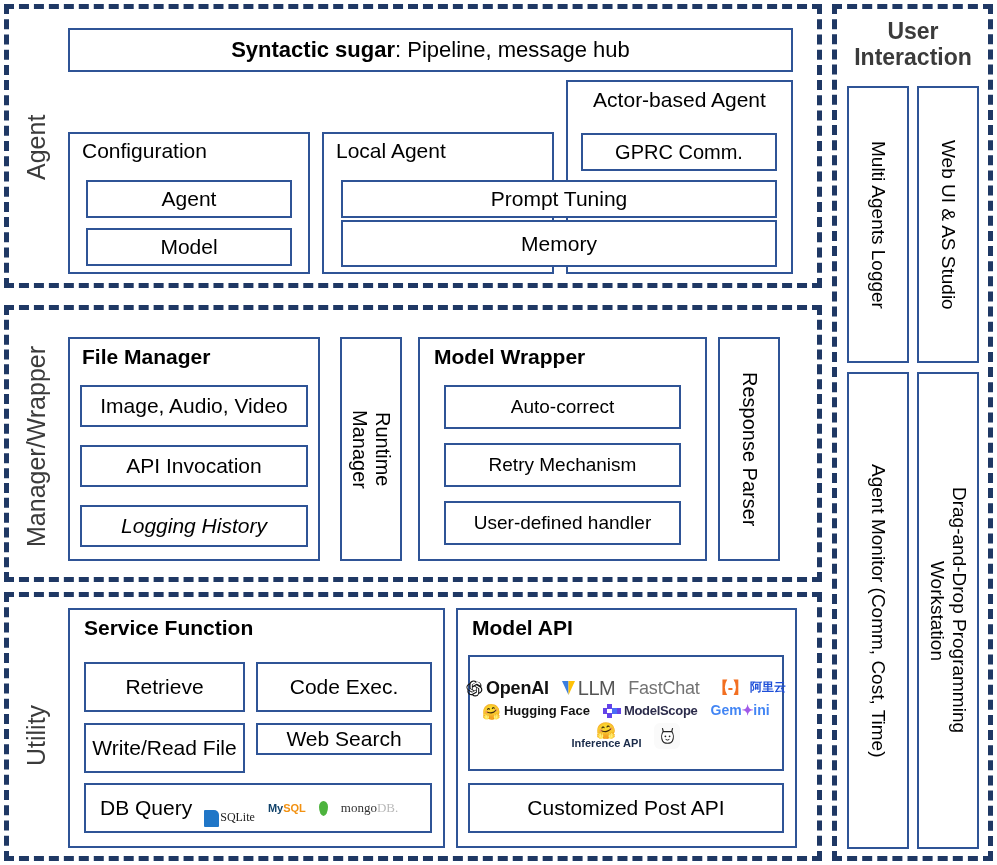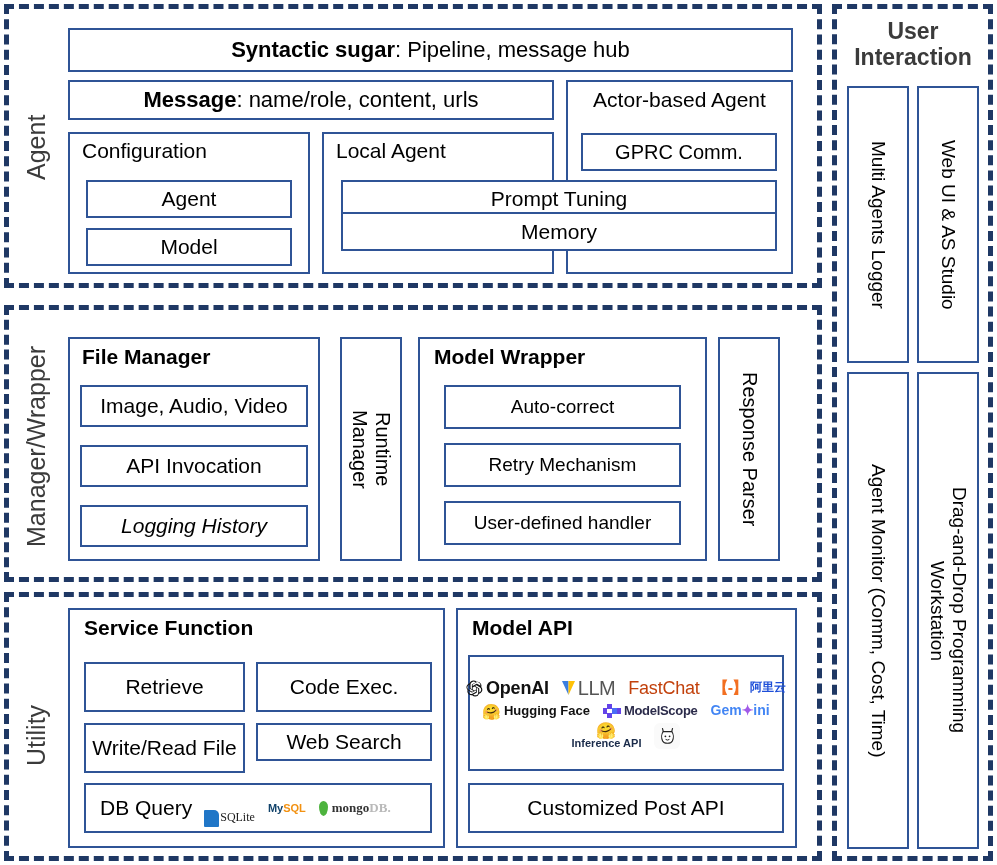--- a/index.html
+++ b/index.html
@@ -80,21 +80,21 @@
   #bx-actor     { left: 566px;top: 80px; width: 227px; height: 194px; font-size: 21px;
                   align-items: flex-start; justify-content: center; padding-top: 6px; }
   #bx-gprc      { left: 581px;top: 133px;width: 196px; height: 38px; font-size: 20px; }
   #bx-config    { left: 68px; top: 132px;width: 242px; height: 142px; font-size: 21px;
                   align-items: flex-start; justify-content: flex-start; padding: 5px 0 0 12px; }
   #bx-cfg-agent { left: 86px; top: 180px;width: 206px; height: 38px; font-size: 21px; }
   #bx-cfg-model { left: 86px; top: 228px;width: 206px; height: 38px; font-size: 21px; justify-content: center; }
   #bx-local     { left: 322px;top: 132px;width: 232px; height: 142px; font-size: 21px;
                   align-items: flex-start; justify-content: flex-start; padding: 5px 0 0 12px; }
   #bx-prompt    { left: 341px;top: 180px;width: 436px; height: 38px; font-size: 21px; }
-  #bx-memory    { left: 341px;top: 212px;width: 436px; height: 39px; font-size: 21px; }
+  #bx-memory    { left: 341px;top: 220px;width: 436px; height: 47px; font-size: 21px; }
 
   
   #mgr-side  { left: 14px; top: 330px; width: 44px; height: 232px; font-size: 25px; }
   #bx-filemgr { left: 68px; top: 337px; width: 252px; height: 224px; font-size: 21px;
                 align-items: flex-start; justify-content: flex-start; padding: 6px 0 0 12px; }
   #bx-iav     { left: 80px; top: 385px; width: 228px; height: 42px; font-size: 21px; }
   #bx-apiinv  { left: 80px; top: 445px; width: 228px; height: 42px; font-size: 21px; }
   #bx-logging { left: 80px; top: 505px; width: 228px; height: 42px; font-size: 21px; font-style: italic; }
   #bx-runtime { left: 340px;top: 337px; width: 62px;  height: 224px; font-size: 20px; }
   #bx-modelwrap { left: 418px;top: 337px; width: 289px; height: 224px; font-size: 21px;
@@ -104,21 +104,21 @@
   #bx-udh     { left: 444px;top: 501px; width: 237px; height: 44px; font-size: 19px; }
   #bx-respparse { left: 718px;top: 337px; width: 62px;  height: 224px; font-size: 20px; }
 
   
   #util-side  { left: 14px; top: 675px; width: 44px; height: 120px; font-size: 25px; }
   #bx-svcfunc { left: 68px; top: 608px; width: 377px; height: 240px; font-size: 21px;
                 align-items: flex-start; justify-content: flex-start; padding: 6px 0 0 14px; }
   #bx-retrieve { left: 84px; top: 662px; width: 161px; height: 50px; font-size: 21px; }
   #bx-codeexec { left: 256px;top: 662px; width: 176px; height: 50px; font-size: 21px; }
   #bx-wrfile   { left: 84px; top: 723px; width: 161px; height: 50px; font-size: 21px; }
-  #bx-websearch{ left: 256px;top: 723px; width: 176px; height: 38px; font-size: 21px; }
+  #bx-websearch{ left: 256px;top: 723px; width: 176px; height: 32px; font-size: 21px; }
   #bx-dbquery  { left: 84px; top: 783px; width: 348px; height: 50px; font-size: 21px;
                  justify-content: flex-start; padding-left: 14px; gap: 12px; }
   #bx-modelapi { left: 456px;top: 608px; width: 341px; height: 240px; font-size: 21px;
                 align-items: flex-start; justify-content: flex-start; padding: 6px 0 0 14px; }
   #bx-logos    { left: 468px;top: 655px; width: 316px; height: 116px; flex-direction: column;
                  gap: 4px; }
   #bx-custapi  { left: 468px;top: 783px; width: 316px; height: 50px; font-size: 21px; }
 
   
   #ui-title { position: absolute; left: 838px; top: 18px; width: 150px;
@@ -128,21 +128,21 @@
   #bx-webui    { left: 917px; top: 86px;  width: 62px;  height: 277px; font-size: 19px; }
   #bx-monitor  { left: 847px; top: 372px; width: 62px;  height: 477px; font-size: 19px; }
   #bx-dnd      { left: 917px; top: 372px; width: 62px;  height: 477px; font-size: 19px; }
 
   
   .logo-row { display: flex; align-items: center; justify-content: center; gap: 13px; width: 100%; }
   .logo { display: inline-flex; align-items: center; gap: 3px; white-space: nowrap; }
 
   .openai-txt  { font-size: 18px; font-weight: bold; color: #111; letter-spacing: -0.2px; }
   .vllm-txt    { font-size: 20px; color: #555; letter-spacing: -0.5px; }
-  .fastchat-txt{ font-size: 18px; color: #c2410c; letter-spacing: -0.2px; }
+  .fastchat-txt{ font-size: 18px; color: #737373; letter-spacing: -0.2px; }
   .aliyun-mark { font-size: 16px; font-weight: bold; color: #F26F21; letter-spacing: -1px;}
   .aliyun-cn   { font-size: 12px; font-weight: bold; color: #1d4ed8; }
   .hf-txt      { font-size: 13px; font-weight: bold; color: #111; }
   .ms-txt      { font-size: 13px; font-weight: bold; color: #2b2b4a; letter-spacing: -0.3px;}
   .gemini-txt  { font-size: 14px; font-weight: bold; color: #4285F4; }
   .gemini-i    { color: #A15AE8; }
   .infapi-txt  { font-size: 11px; font-weight: bold; color: #1a2b4a; margin-top: -2px; }
   .emoji       { font-size: 15px; line-height: 1; }
   .emoji-lg    { font-size: 16px; line-height: 1; }
   .stacked     { display: flex; flex-direction: column; align-items: center; }
@@ -150,42 +150,39 @@
                  display: flex; align-items: center; justify-content: center; font-size: 16px; }
 
   
   .db-logos { display: flex; align-items: center; gap: 13px; }
   .sqlite { display: inline-flex; align-items: center; gap: 1px; margin-top: 20px; }
   .sqlite-sq { width: 15px; height: 17px; background: #2076c7; border-radius: 1px 5px 1px 1px; }
   .sqlite-txt { font-family: "Liberation Serif", serif; font-size: 12px; color: #1b1b1b; }
   .mysql { display:inline-flex; align-items:center; }
   .mysql-my { font-size: 11px; font-weight: bold; color: #12436b; }
   .mysql-sql { font-size: 11px; font-weight: bold; color: #F29111; }
-  .mongo { display:inline-flex; align-items:center; gap: 4px; font-weight: bold; }
+  .mongo { display:inline-flex; align-items:center; gap: 13px; }
   .mongo-leaf { width: 9px; height: 15px; background: #4DB33D;
                 border-radius: 50% 50% 50% 50% / 38% 38% 62% 62%; }
   .mongo-txt { font-family: "Liberation Serif", serif; font-size: 13px; color: #333; }
   .mongo-db { color: #b9b9b9; }
 </style>
 </head>
 <body>
 
 <div id="canvas">
 
   <div class="group" id="grp-agent"></div>
 
   <div class="vlabel-ccw" id="agent-side">Agent</div>
 
   <div class="box" id="bx-syntactic">
     <span><b>Syntactic sugar</b><span>: Pipeline, message hub</span></span>
   </div>
 
-  <div class="box" id="bx-message">
-    <span><b>Message</b><span>: name/role, content, urls</span></span>
-  </div>
 
   <div class="box" id="bx-actor">
     <span>Actor-based Agent</span>
   </div>
   <div class="box" id="bx-gprc">
     <span>GPRC Comm.</span>
   </div>
 
   <div class="box" id="bx-config">
     <span>Configuration</span>

